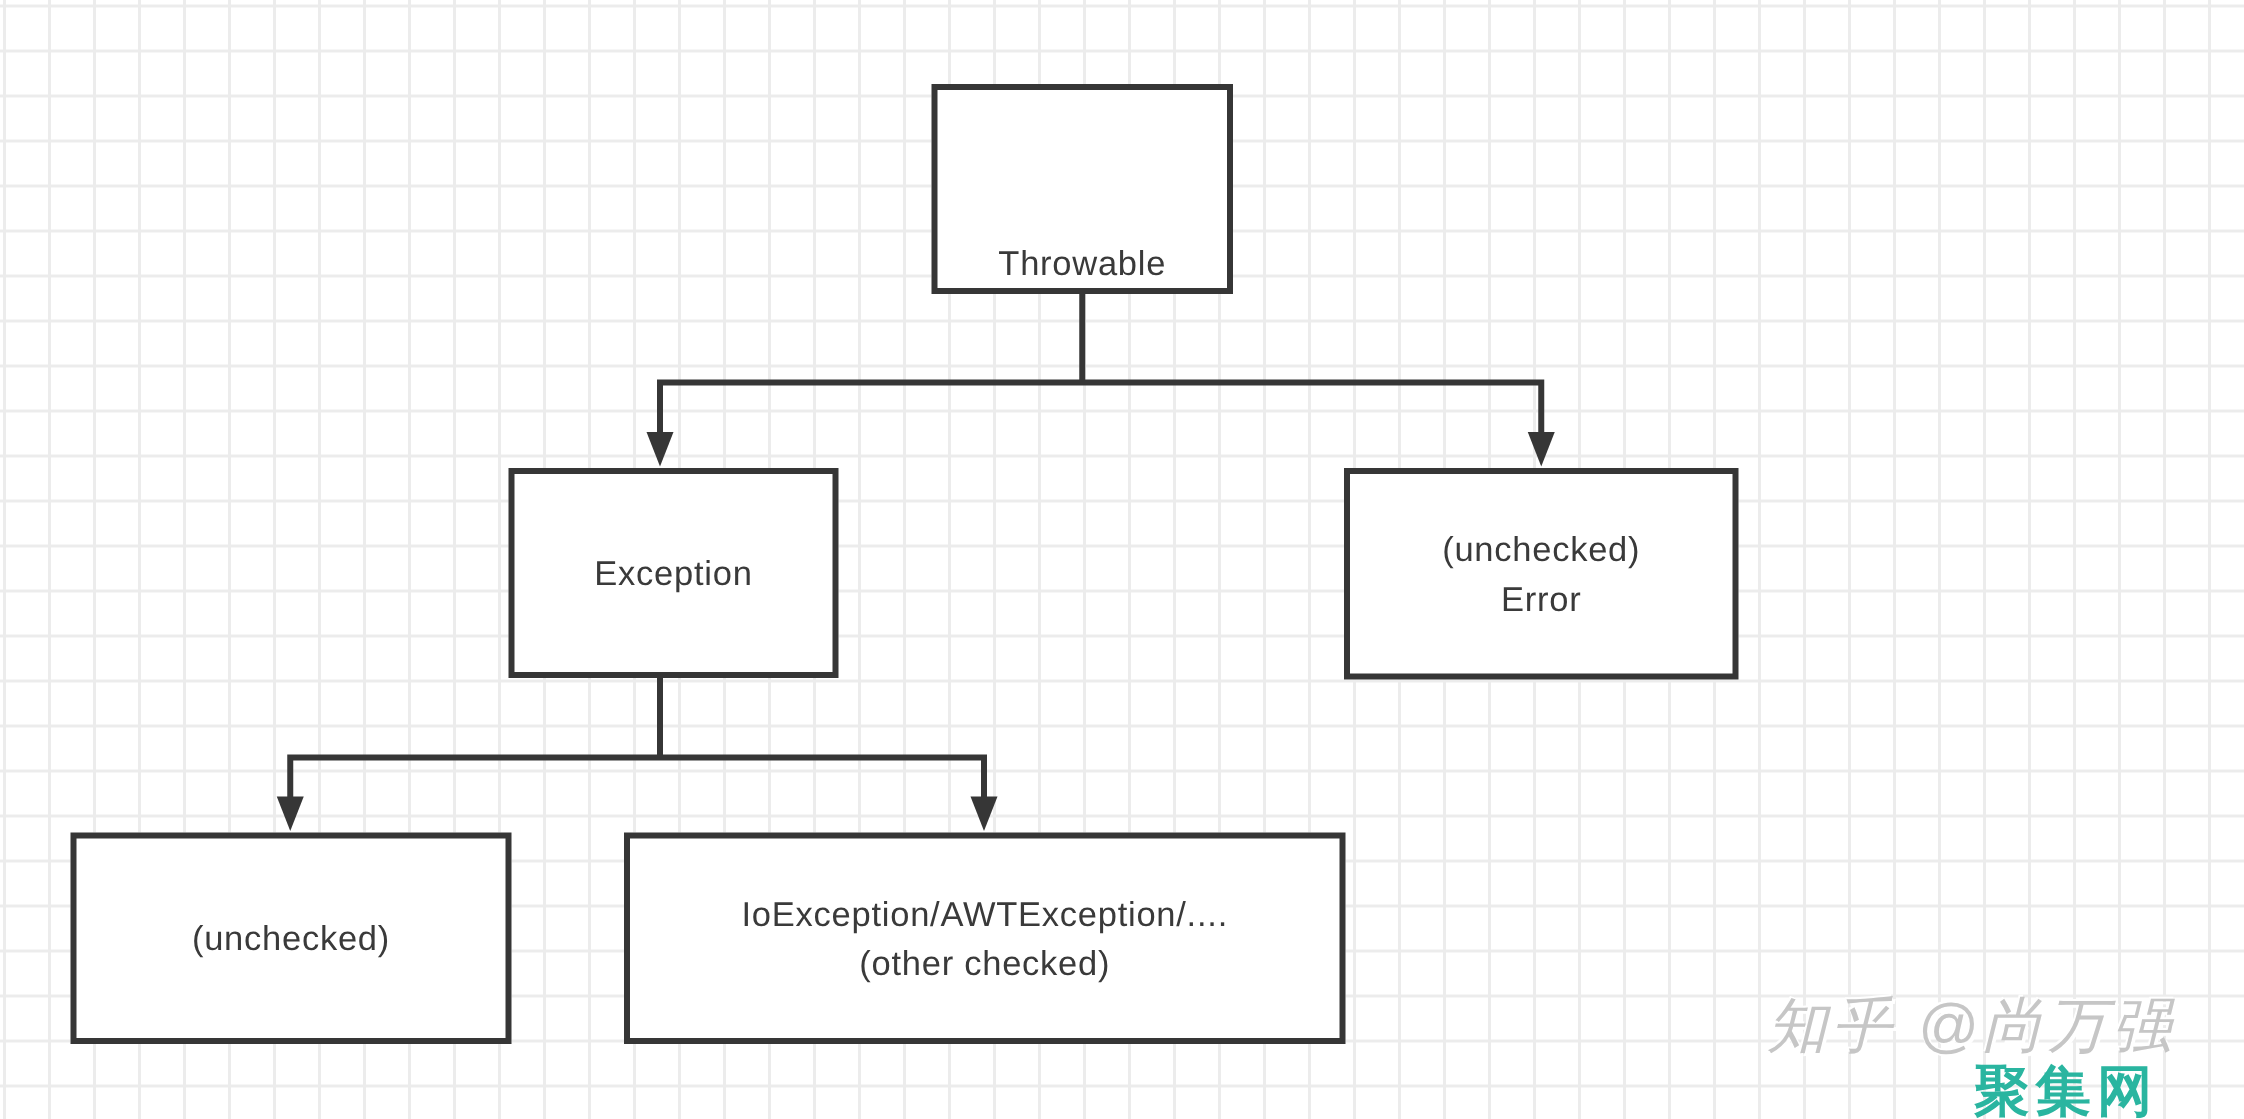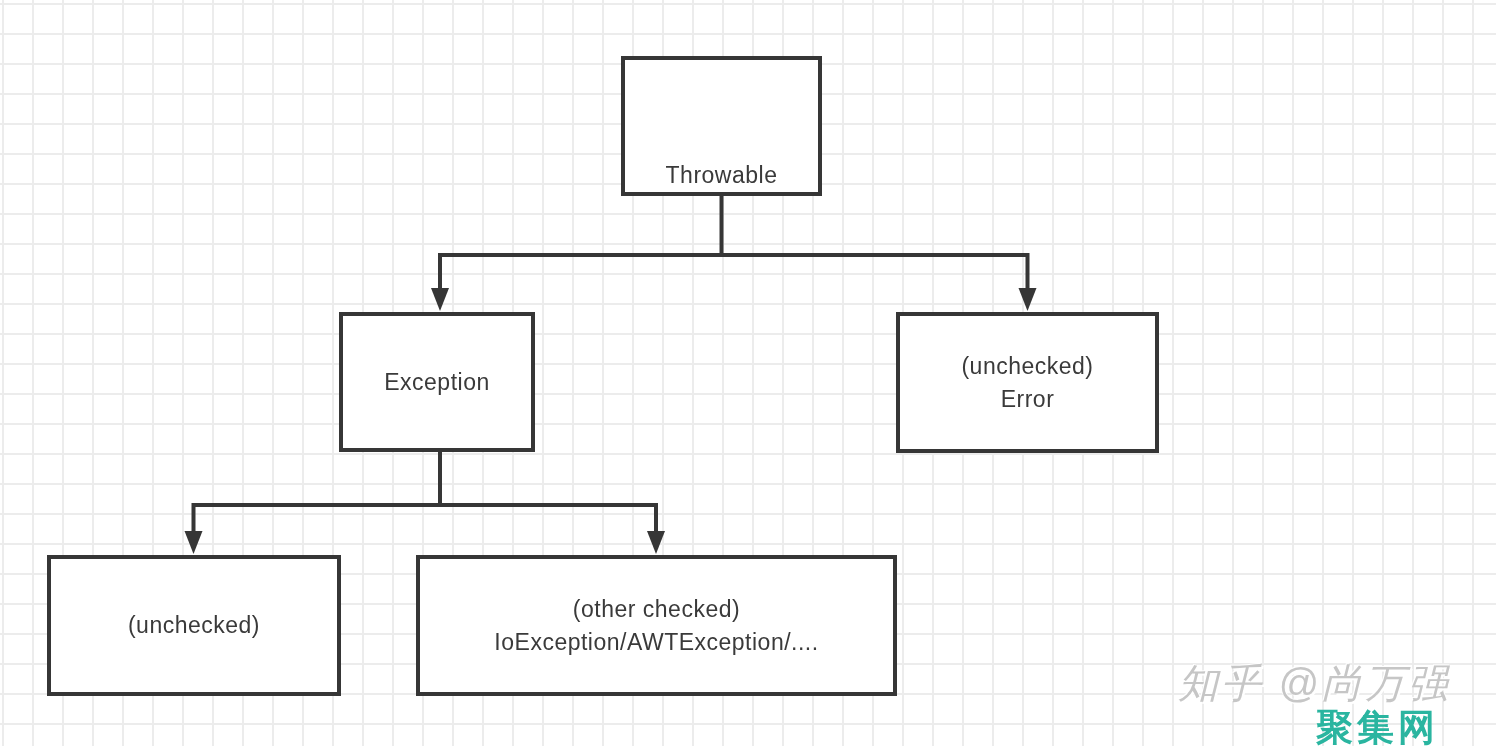--- a/index.html
+++ b/index.html
@@ -34,21 +34,21 @@
     flex-direction: column;
     align-items: center;
     justify-content: center;
     text-align: center;
     color: var(--text, #3a3a3a);
     font-size: 23px;
     line-height: 33px;
     letter-spacing: 0.5px;
   }
   .node-throwable  { left: 621px; top: 56px;  width: 201px; height: 140px; justify-content: flex-end; }
-  .node-exception  { left: 339px; top: 312px; width: 196px; height: 140px; }
+  .node-exception  { left: 339px; top: 312px; width: 220px; height: 140px; }
   .node-error      { left: 896px; top: 312px; width: 263px; height: 141px; }
   .node-runtime    { left: 47px;  top: 555px; width: 294px; height: 141px; }
   .node-other      { left: 416px; top: 555px; width: 481px; height: 141px; }
   .watermark-author {
     position: absolute;
     left: 1178px;
     top: 656px;
     font-size: 40px;
     letter-spacing: 3px;
     color: var(--watermark-gray, #c6c6c6);
@@ -98,20 +98,20 @@
   <div class="node node-error">
     <span>(unchecked)</span>
     <span>Error</span>
   </div>
 
   <div class="node node-runtime">
     <span>(unchecked)</span>
   </div>
 
   <div class="node node-other">
+    <span>IoException/AWTException/....</span>
     <span>(other checked)</span>
-    <span>IoException/AWTException/....</span>
   </div>
 
   <div class="watermark-author">知乎 @尚万强</div>
   <div class="watermark-site">聚集网</div>
 
 </div>
 
 </body></html>

